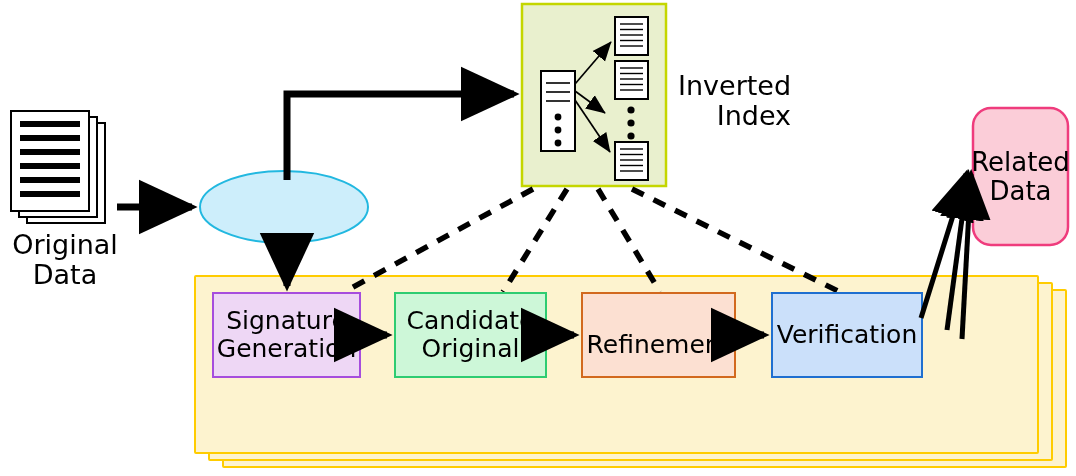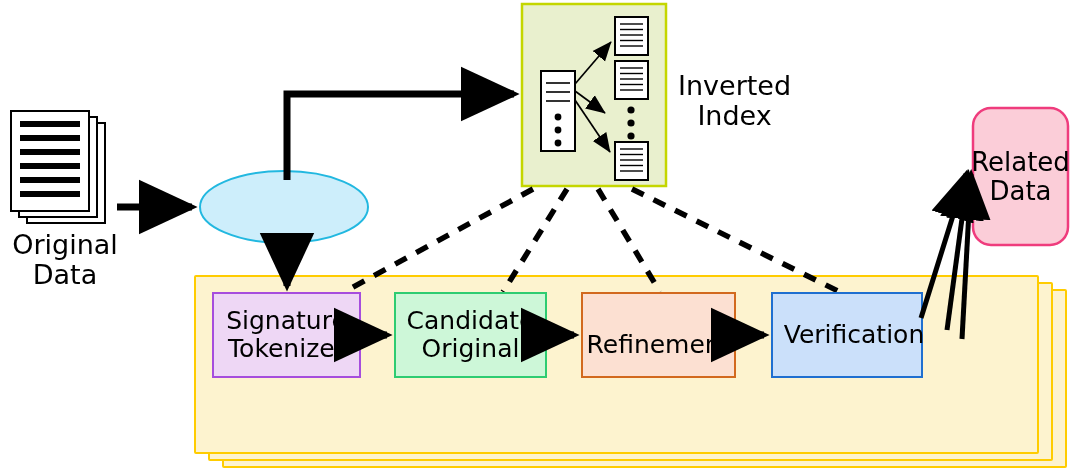--- a/index.html
+++ b/index.html
@@ -164,30 +164,30 @@
       <line x1="921" y1="318" x2="966" y2="174" marker-end="url(#ah-thin)"></line>
       <line x1="947" y1="330" x2="968" y2="174" marker-end="url(#ah-thin)"></line>
       <line x1="962" y1="339" x2="971" y2="174" marker-end="url(#ah-thin)"></line>
     </g>
   </svg>
 
   <div class="node-label lbl-28" style="left:0px; top:228px; width:130px; height:64px;">Original
 Data</div>
 
 
-  <div class="node-label lbl-28" style="left:678px; top:68px; width:190px; height:66px; justify-content:flex-start; text-align:center;">Inverted
+  <div class="node-label lbl-28" style="left:678px; top:68px; width:190px; height:66px; justify-content:flex-start; text-align:right;">Inverted
 Index</div>
 
   <div class="node-label lbl-25" style="left:213px; top:295px; width:147px; height:80px;">Signature
-Tokenizer</div>
+Generation</div>
 
   <div class="node-label lbl-25" style="left:395px; top:295px; width:151px; height:80px;">Candidate
 Original</div>
 
   <div class="node-label lbl-25" style="left:582px; top:305px; width:153px; height:80px;">Refinement</div>
 
-  <div class="node-label lbl-25" style="left:772px; top:295px; width:150px; height:80px;margin-left:7px;">Verification</div>
+  <div class="node-label lbl-25" style="left:772px; top:295px; width:150px; height:80px;">Verification</div>
 
 
   <div class="node-label lbl-26" style="left:967px; top:144px; width:107px; height:66px;">Related
 Data</div>
 
 </div>
 
 </body></html>

